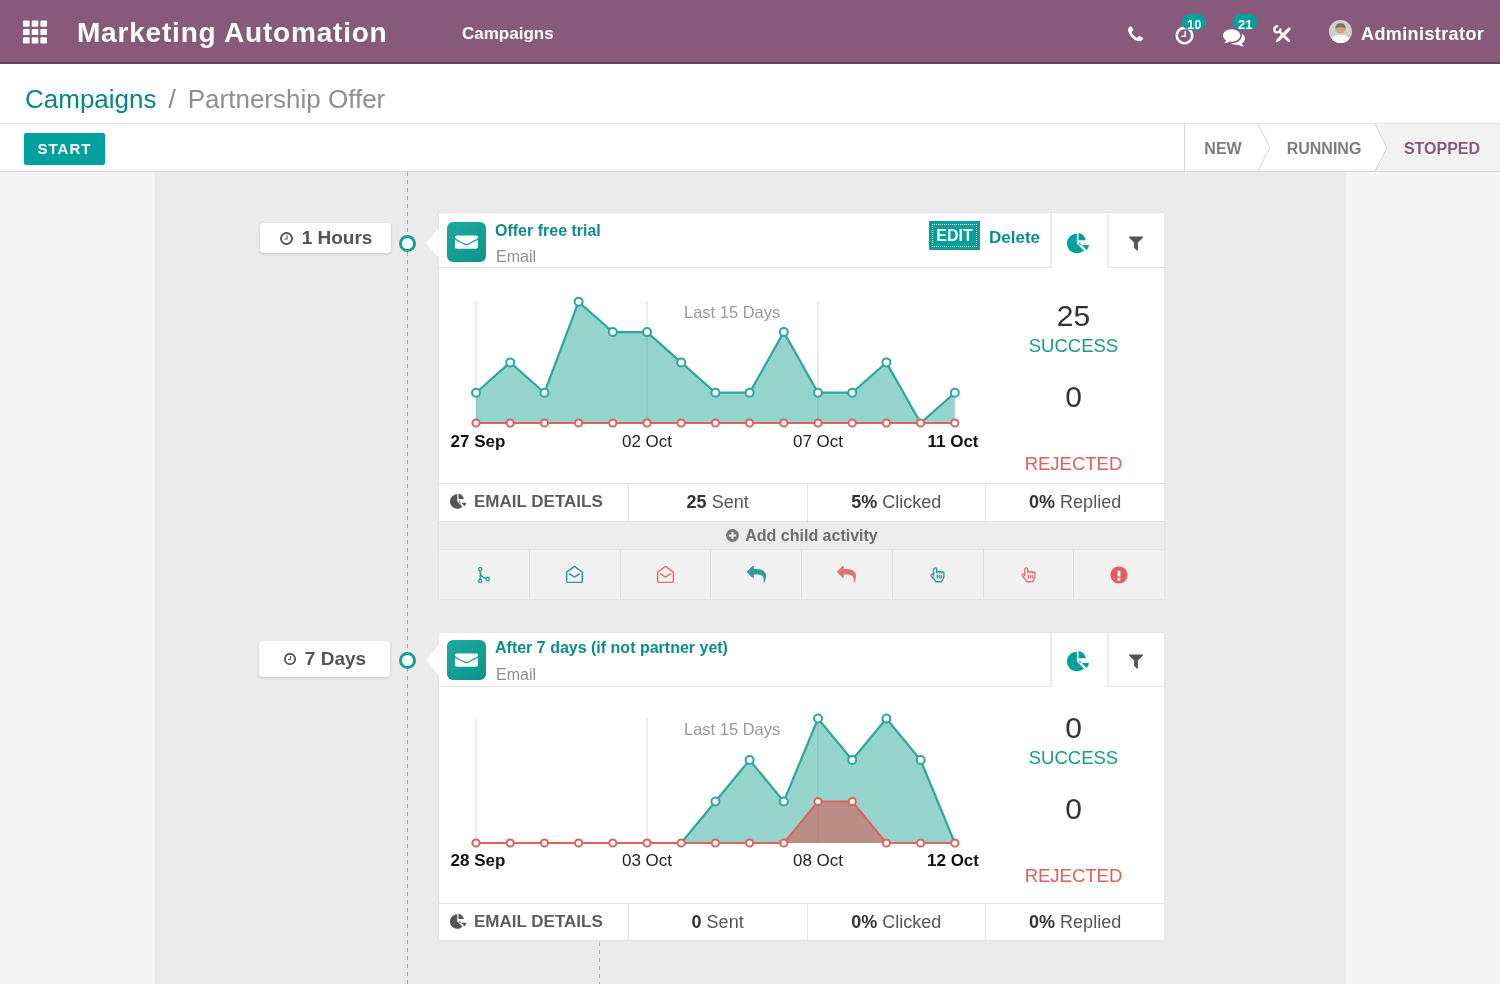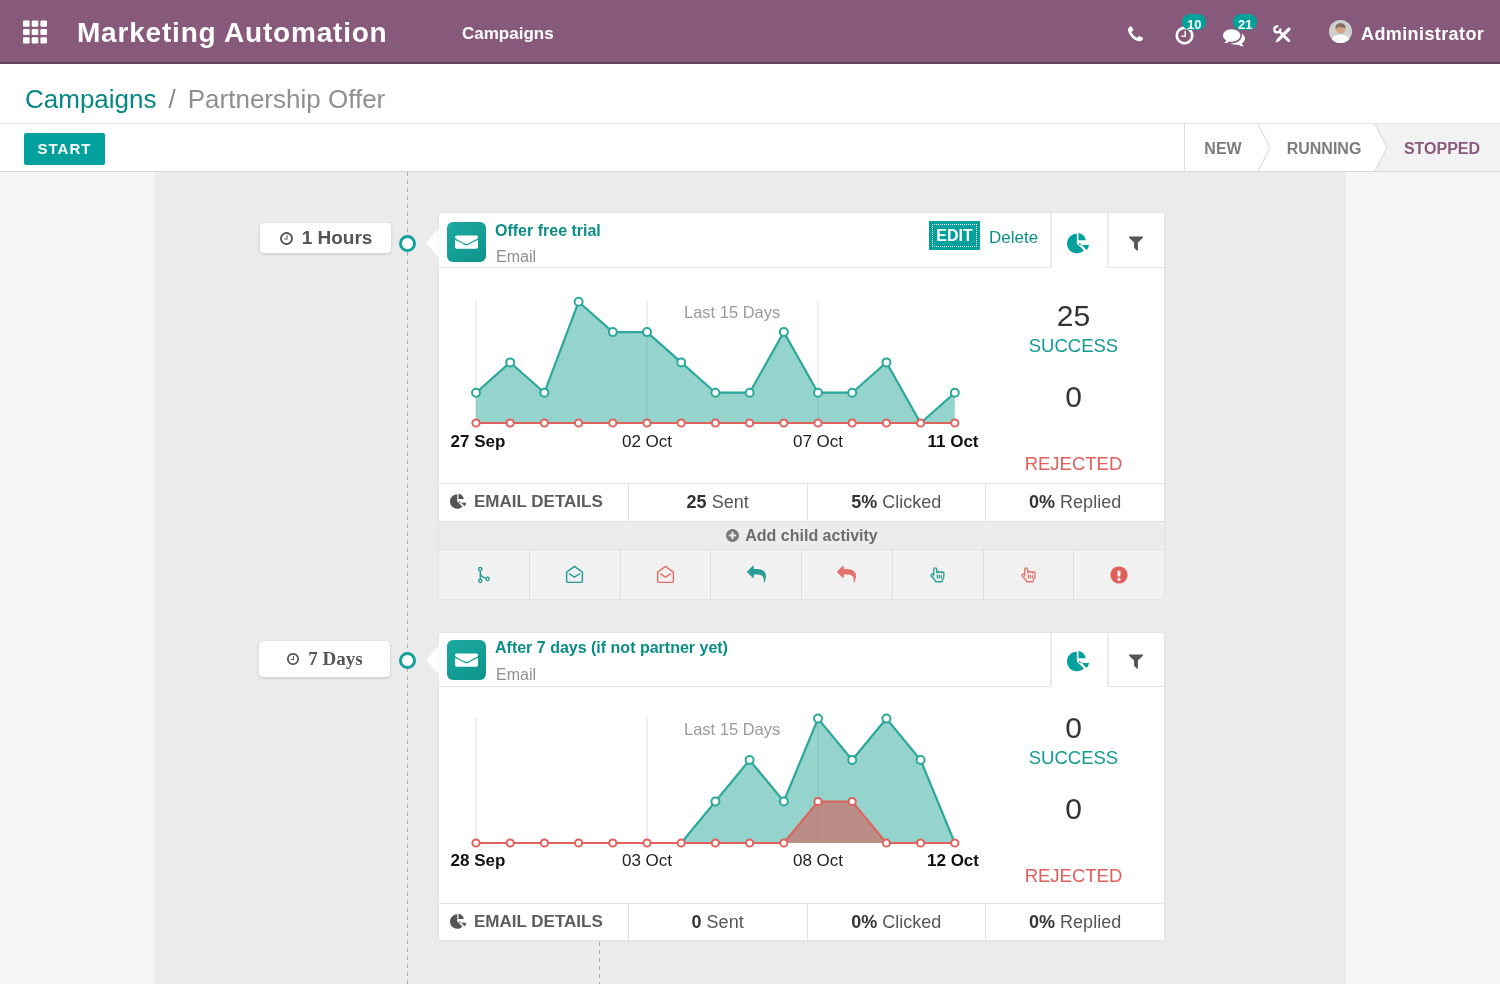--- a/index.html
+++ b/index.html
@@ -56,21 +56,21 @@
 .iconrow .ic:last-child { border-right:none; }
 .teal { color:#2a9d96; }
 .red { color:#e2726b; }
 .stats { position:absolute; width:181px; text-align:center; }
 .stats .num { font-size:30px; line-height:33px; color:#333; }
 .stats .lbl { font-size:18.5px; line-height:21px;margin-top:40px; }
 .stats .suc { margin-top:3px; }
 .stats .suc { color:#149a92; }
 .stats .rej { color:#e2605b; }
 .editbtn { position:absolute; width:51px; height:29px; background:#00a09d; color:#fff; font-size:16px; font-weight:bold; text-align:center; line-height:29px; outline:1px dotted #fff; outline-offset:-4px; }
-.dellink { position:absolute; font-size:17px; font-weight:normal; color:#0b8e87; padding-top:2px; }
+.dellink { position:absolute; font-size:17px; font-weight:bold; color:#0b8e87; padding-top:2px; }
 </style>
 </head>
 <body>
 
 <svg width="0" height="0" style="position:absolute">
 <defs>
 <symbol id="s-pie" viewBox="0 0 1792 1792">
         <path fill="currentColor" d="M768 890l546 546q-106 108-247.5 168t-298.5 60q-209 0-385.5-103t-279.5-279.5-103-385.5 103-385.5 279.5-279.5 385.5-103v762zm187 132h762q-32 221-189 378l-573-573zm-59-190v-762q221 32 378 189t189 378h-567z"></path>
       </symbol>
 <symbol id="s-filter" viewBox="0 0 1792 1792">
@@ -174,21 +174,21 @@
 
 <div id="content">
   <div id="sheet"></div>
   <div class="vdash" style="left:407px;top:0;height:812px;"></div>
   <div class="vdash" style="left:599px;top:770px;height:42px;"></div>
   <div class="tbadge" style="left:260px;top:51px;width:131px;height:30px;">
     <svg width="15" height="15" viewBox="0 0 1792 1792">
         <use href="#s-clock" style="color:#555"></use>
       </svg>1 Hours
   </div>
-  <div class="tbadge" style="left:259px;top:469px;width:131px;height:36px;font-family:Liberation Serif, serif;">
+  <div class="tbadge" style="left:259px;top:469px;width:131px;height:36px;">
     <svg width="14" height="14" viewBox="0 0 1792 1792">
         <use href="#s-clock" style="color:#555"></use>
       </svg>7 Days
   </div>
   <div class="tcircle" style="left:399px;top:63px;"></div>
   <div class="tcircle" style="left:399px;top:480px;"></div>
   <div class="tarrow" style="left:426px;top:56px;"></div>
   <div class="tarrow" style="left:426px;top:473px;"></div>
 
   <div class="card" style="left:439px;top:41px;width:725px;height:386px;">

